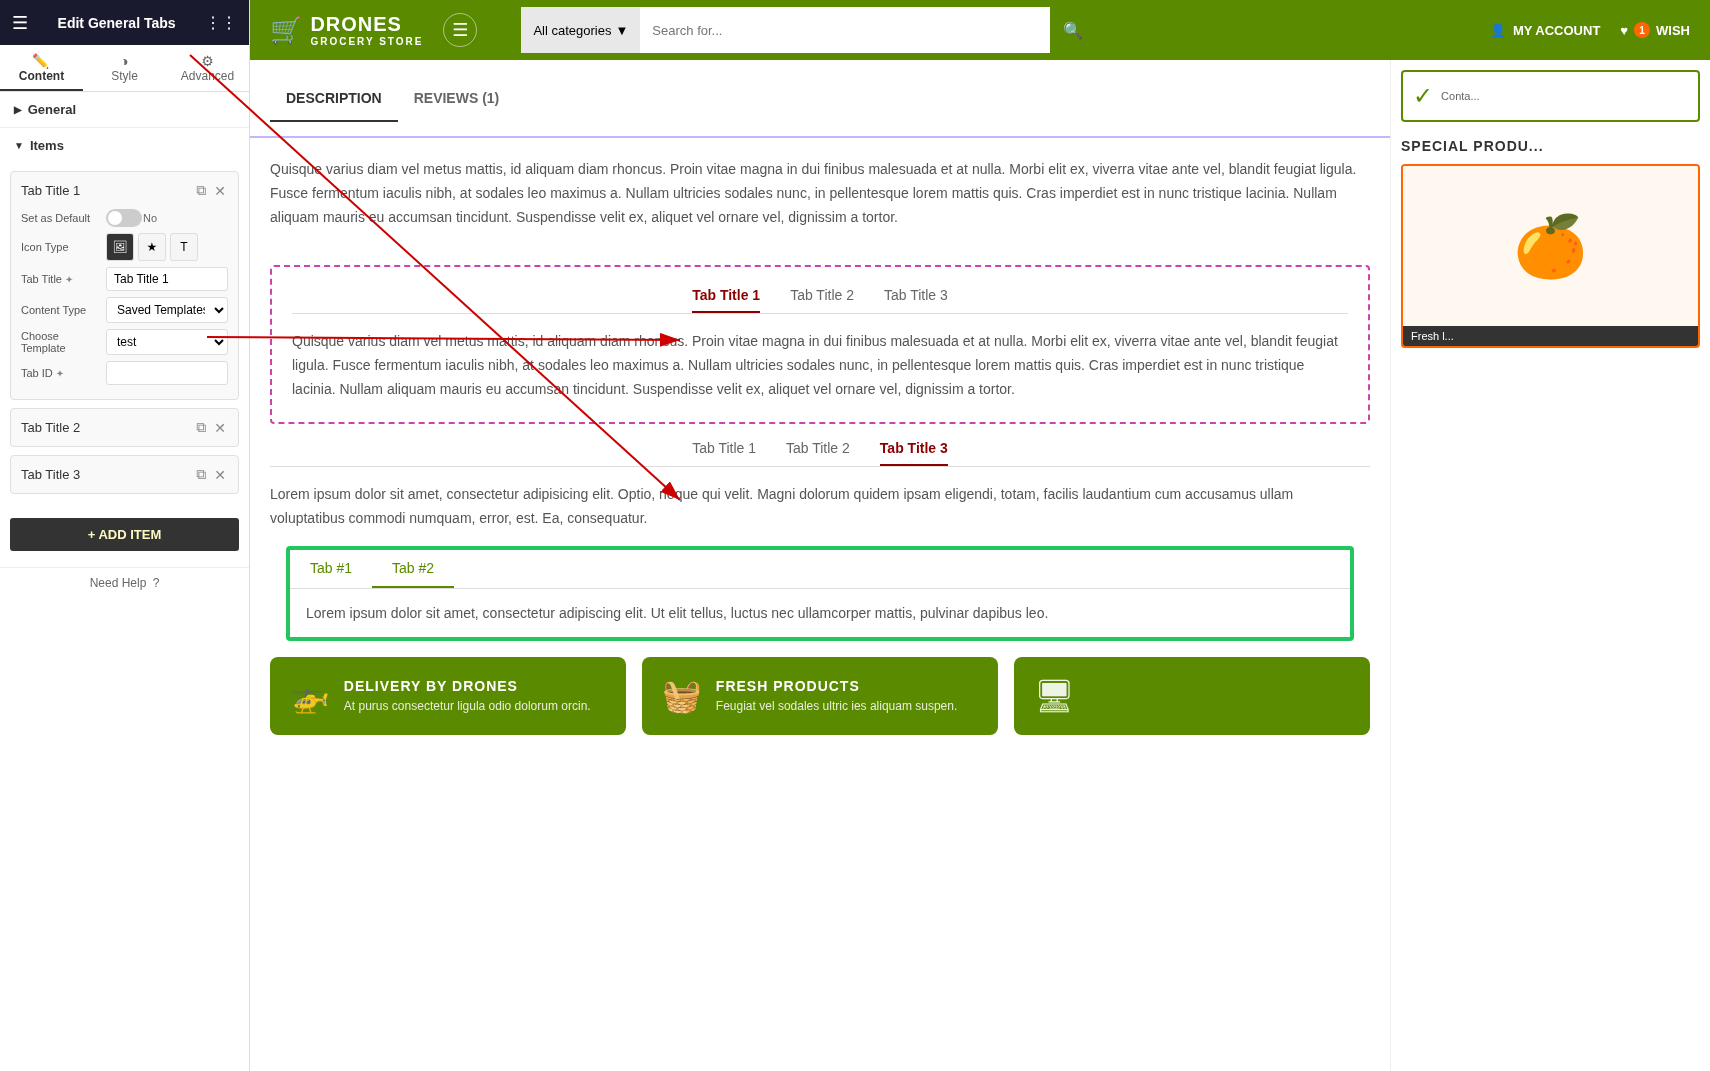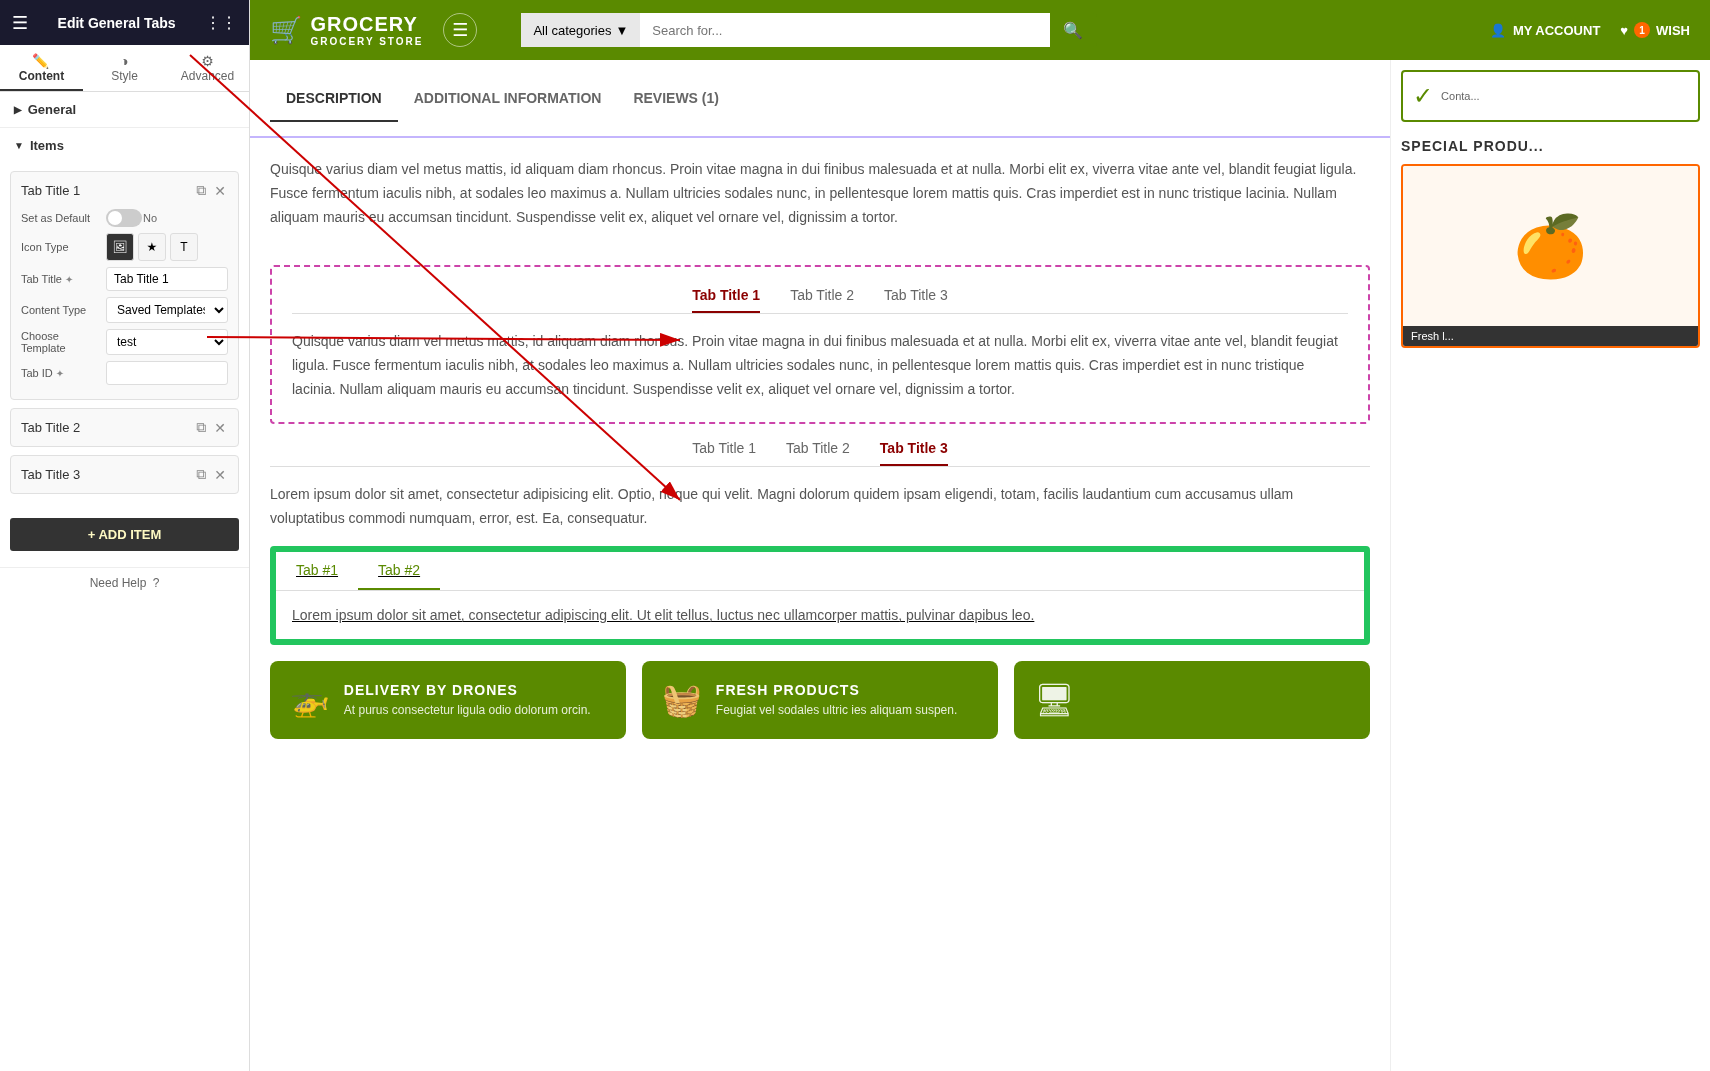--- a/index.html
+++ b/index.html
@@ -58,21 +58,21 @@
 
     
     .top-nav { background: #5a8a00; display: flex; align-items: center; padding: 0 20px; height: 60px; gap: 20px; }
     .store-logo { display: flex; align-items: center; gap: 8px; color: #fff; font-size: 18px; font-weight: bold; }
     .store-name { display: flex; flex-direction: column; }
     .store-name-main { font-size: 20px; font-weight: 800; letter-spacing: 1px; }
     .store-name-sub { font-size: 10px; letter-spacing: 2px; }
 
     .nav-menu-icon { background: none; border: 1px solid rgba(255,255,255,0.5); border-radius: 50%; width: 34px; height: 34px; color: #fff; cursor: pointer; display: flex; align-items: center; justify-content: center; font-size: 18px; }
 
-    .search-bar { display: flex; flex: 1; max-width: 600px; height: 34px; border-radius: 4px; overflow: hidden; border: none; padding-left: 24px; }
+    .search-bar { display: flex; flex: 1; max-width: 600px; height: 46px; border-radius: 4px; overflow: hidden; border: none; padding-left: 24px; }
     .search-category { background: #e8e8e8; border: none; padding: 0 12px; font-size: 13px; cursor: pointer; display: flex; align-items: center; gap: 4px; white-space: nowrap; }
     .search-input { flex: 1; border: none; padding: 0 12px; font-size: 13px; outline: none; }
     .search-btn { background: #5a8a00; border: none; padding: 0 14px; cursor: pointer; color: #fff; font-size: 16px; }
 
     .nav-right { display: flex; align-items: center; gap: 20px; margin-left: auto; }
     .nav-account { display: flex; align-items: center; gap: 6px; color: #fff; font-size: 13px; font-weight: 600; cursor: pointer; }
     .nav-wishlist { display: flex; align-items: center; gap: 6px; color: #fff; font-size: 13px; font-weight: 600; cursor: pointer; }
     .nav-badge { background: #ff6600; color: #fff; border-radius: 50%; width: 16px; height: 16px; font-size: 10px; display: flex; align-items: center; justify-content: center; }
 
     
@@ -95,21 +95,21 @@
     .widget-tab.active { color: #8b0000; border-bottom-color: #8b0000; font-weight: 600; }
     .widget-tab-content { font-size: 14px; line-height: 1.7; color: #555; }
 
     
     .tabs-widget-2 { margin: 0 20px 16px; }
     .tabs-widget-2-nav { display: flex; justify-content: center; gap: 30px; border-bottom: 1px solid #ddd; margin-bottom: 16px; }
     .widget-tab-2 { font-size: 14px; color: #666; cursor: pointer; padding-bottom: 8px; border-bottom: 2px solid transparent; }
     .widget-tab-2.active { color: #8b0000; border-bottom-color: #8b0000; font-weight: 600; }
 
     
-    .nested-tabs { margin: 16px 20px; border: 6px solid #22c55e; border-radius: 4px; overflow: hidden; text-decoration: underline; }
+    .nested-tabs { margin: 16px 36px; border: 4px solid #22c55e; border-radius: 4px; overflow: hidden; }
     .nested-tabs-nav { display: flex; border-bottom: 1px solid #ddd; }
     .nested-tab { padding: 10px 20px; font-size: 14px; cursor: pointer; color: #5a8a00; font-weight: 500; border-bottom: 2px solid transparent; }
     .nested-tab.active { border-bottom-color: #5a8a00; background: #fff; }
     .nested-tab-content { padding: 16px; font-size: 14px; color: #555; }
 
     
     .feature-boxes { display: flex; gap: 16px; margin: 16px 20px; }
     .feature-box { flex: 1; background: #5a8a00; border-radius: 8px; padding: 20px; color: #fff; display: flex; align-items: center; gap: 14px; }
     .feature-icon { font-size: 32px; opacity: 0.9; }
     .feature-text h3 { font-size: 14px; font-weight: 800; letter-spacing: 1px; margin-bottom: 4px; }
@@ -276,21 +276,21 @@
 
     <div class="collapse-handle">‹</div>
   </div>
 
   <div class="main-content">
 
     <div class="top-nav">
       <div class="store-logo">
         <span style="font-size:26px;">🛒</span>
         <div class="store-name">
-          <span class="store-name-main">GROCERY</span>
+          <span class="store-name-main">DRONES</span>
           <span class="store-name-sub">GROCERY STORE</span>
         </div>
       </div>
 
       <button class="nav-menu-icon">☰</button>
 
       <div class="search-bar">
         <div class="search-category">
           <span>All categories</span>
           <span>▼</span>
@@ -312,21 +312,20 @@
           <span>WISH</span>
         </div>
       </div>
     </div>
 
     <div class="page-content">
       <div class="content-main">
 
         <div class="product-tabs">
           <div class="product-tab active">DESCRIPTION</div>
-          <div class="product-tab">ADDITIONAL INFORMATION</div>
           <div class="product-tab">REVIEWS (1)</div>
         </div>
 
         <div class="tab-content">
           <p class="tab-text">Quisque varius diam vel metus mattis, id aliquam diam rhoncus. Proin vitae magna in dui finibus malesuada et at nulla. Morbi elit ex, viverra vitae ante vel, blandit feugiat ligula. Fusce fermentum iaculis nibh, at sodales leo maximus a. Nullam ultricies sodales nunc, in pellentesque lorem mattis quis. Cras imperdiet est in nunc tristique lacinia. Nullam aliquam mauris eu accumsan tincidunt. Suspendisse velit ex, aliquet vel ornare vel, dignissim a tortor.</p>
         </div>
 
         <div class="tabs-widget">
           <div class="tabs-widget-nav">
             <div class="widget-tab active">Tab Title 1</div>

